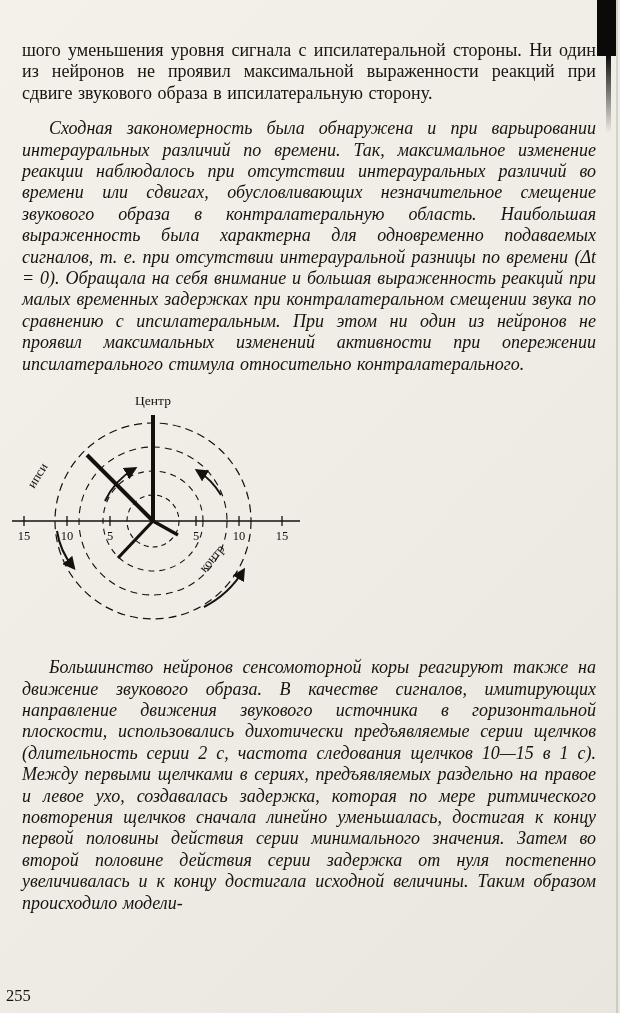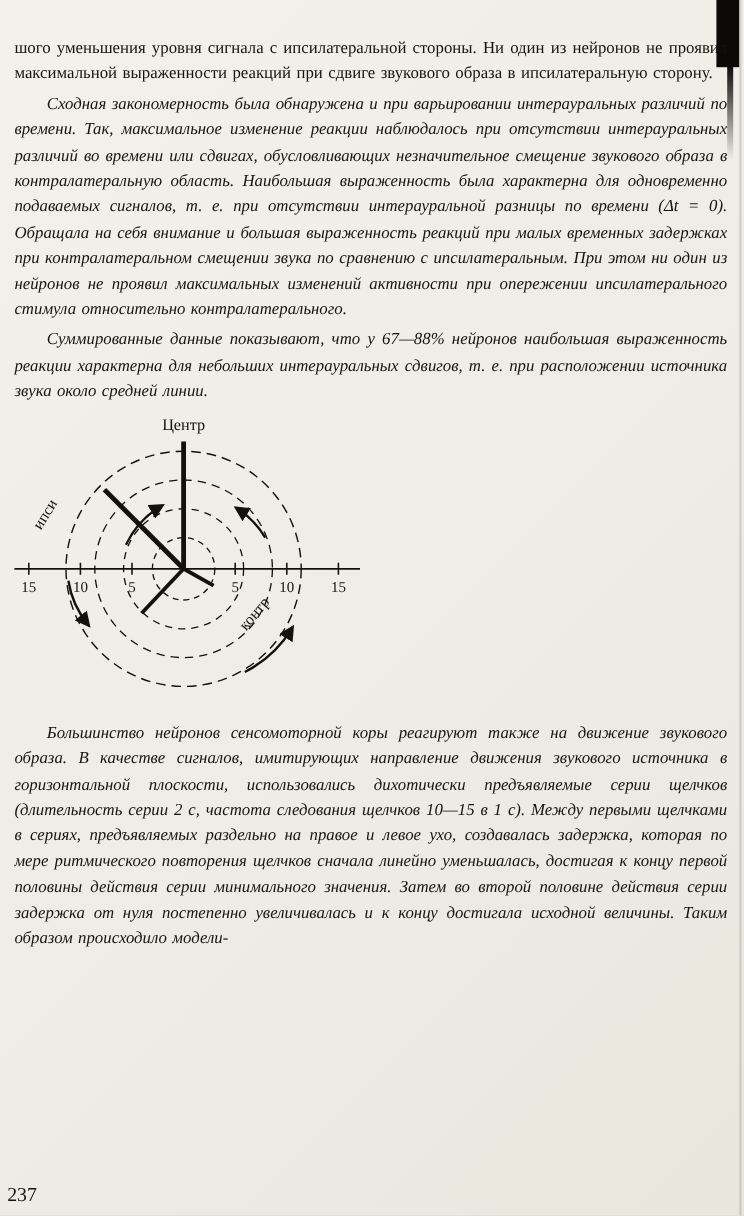--- a/index.html
+++ b/index.html
@@ -10,21 +10,21 @@
     font-family:"Liberation Serif","DejaVu Serif",serif;
     color:#17130e;
     overflow:hidden;
   }
   .scan-bar{position:absolute;top:0;right:4px;width:19px;height:56px;background:#0b0a09;}
   .scan-tail{position:absolute;top:55px;right:9px;width:5px;height:78px;
     background:linear-gradient(#0b0a09,rgba(11,10,9,0));}
   .crease{position:absolute;top:0;right:2px;width:2px;height:100%;background:rgba(90,85,75,.18);}
   .text-col{position:absolute;left:8px;top:26px;width:602px;}
   .text-col p{
-    margin:4px;font-size:14px;line-height:21.4px;
+    margin:14px;font-size:18px;line-height:21.4px;
     text-align:justify;word-spacing:1px;
   }
   .text-col p.ind{text-indent:27px;font-style:italic;}
   .figure{display:flex;align-items:flex-start;margin:3px 0 4px 0;}
   .diagram{flex:0 0 298px;}
   .caption{flex:1;padding:76px 2px 0 8px;}
   .cap-title{font-size:14.6px;line-height:18.4px;text-align:justify;margin:0;font-weight:bold;}
   .cap-title .lead{font-weight:bold;}
   .cap-note{font-size:11.6px;line-height:14.6px;text-align:justify;margin:7px 0 0 0;}
   .pagenum{position:absolute;left:6px;bottom:7px;font-size:16.5px;}
@@ -36,21 +36,20 @@
 <div class="page">
 
   <div class="scan-bar"></div>
   <div class="scan-tail"></div>
   <div class="crease"></div>
 
   <div class="text-col">
 
     <p class="cont">шого уменьшения уровня сигнала с ипсилатеральной стороны. Ни один из нейронов не проявил максимальной выраженности реакций при сдвиге звукового образа в ипсилатеральную сторону.</p>
     <p class="ind">Сходная закономерность была обнаружена и при варьировании интерауральных различий по времени. Так, максимальное изменение реакции наблюдалось при отсутствии интерауральных различий во времени или сдвигах, обусловливающих незначительное смещение звукового образа в контралатеральную область. Наибольшая выраженность была характерна для одновременно подаваемых сигналов, т. е. при отсутствии интерауральной разницы по времени (Δt = 0). Обращала на себя внимание и большая выраженность реакций при малых временных задержках при контралатеральном смещении звука по сравнению с ипсилатеральным. При этом ни один из нейронов не проявил максимальных изменений активности при опережении ипсилатерального стимула относительно контралатерального.</p>
-    <p class="ind">Суммированные данные показывают, что у 67—88% нейронов наибольшая выраженность реакции характерна для небольших интерауральных сдвигов, т. е. при расположении источника звука около средней линии.</p>
 
     <div class="figure">
       <div class="diagram">
         <svg width="296" height="250" viewBox="0 0 296 250">
           <defs>
             <marker id="ah" viewBox="0 0 10 10" refX="7" refY="5" markerWidth="6.5" markerHeight="6.5" orient="auto">
               <path d="M0,0 L10,5 L0,10 z" fill="#14110d"></path>
             </marker>
           </defs>
           <g stroke="#14110d" fill="none">
@@ -94,15 +93,15 @@
         </svg>
       </div>
       <div class="caption">
       </div>
     </div>
 
     <p class="ind">Большинство нейронов сенсомоторной коры реагируют также на движение звукового образа. В качестве сигналов, имитирующих направление движения звукового источника в горизонтальной плоскости, использовались дихотически предъявляемые серии щелчков (длительность серии 2 с, частота следования щелчков 10—15 в 1 с). Между первыми щелчками в сериях, предъявляемых раздельно на правое и левое ухо, создавалась задержка, которая по мере ритмического повторения щелчков сначала линейно уменьшалась, достигая к концу первой половины действия серии минимального значения. Затем во второй половине действия серии задержка от нуля постепенно увеличивалась и к концу достигала исходной величины. Таким образом происходило модели-</p>
 
   </div>
 
-  <div class="pagenum">237</div>
+  <div class="pagenum">255</div>
 
 </div>
 
 </body></html>

